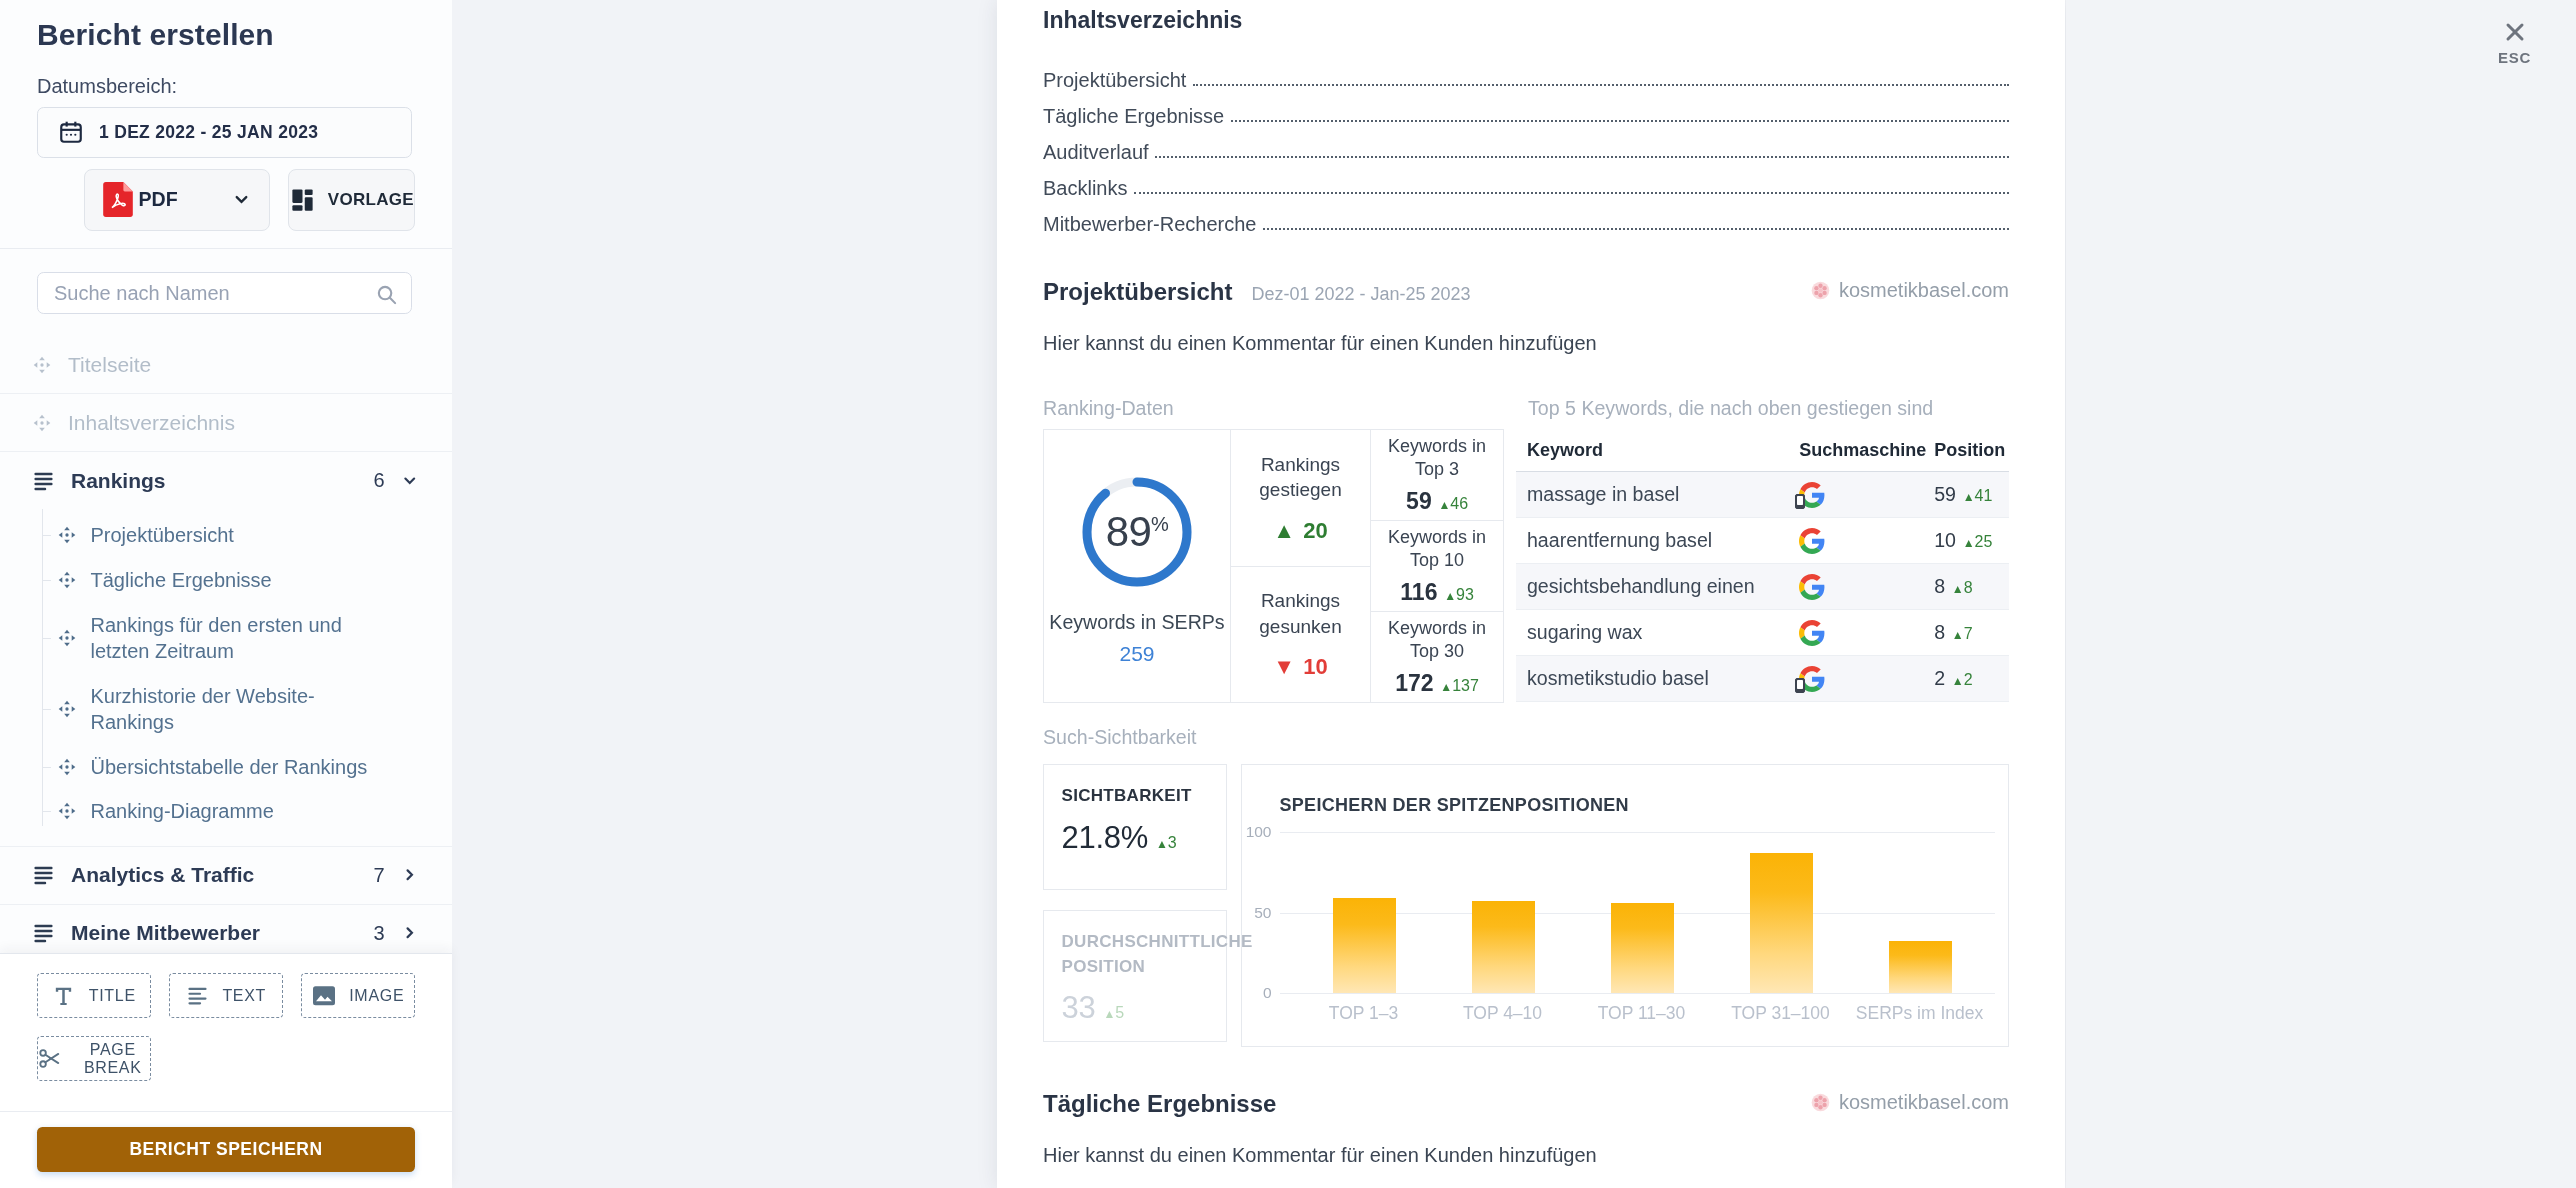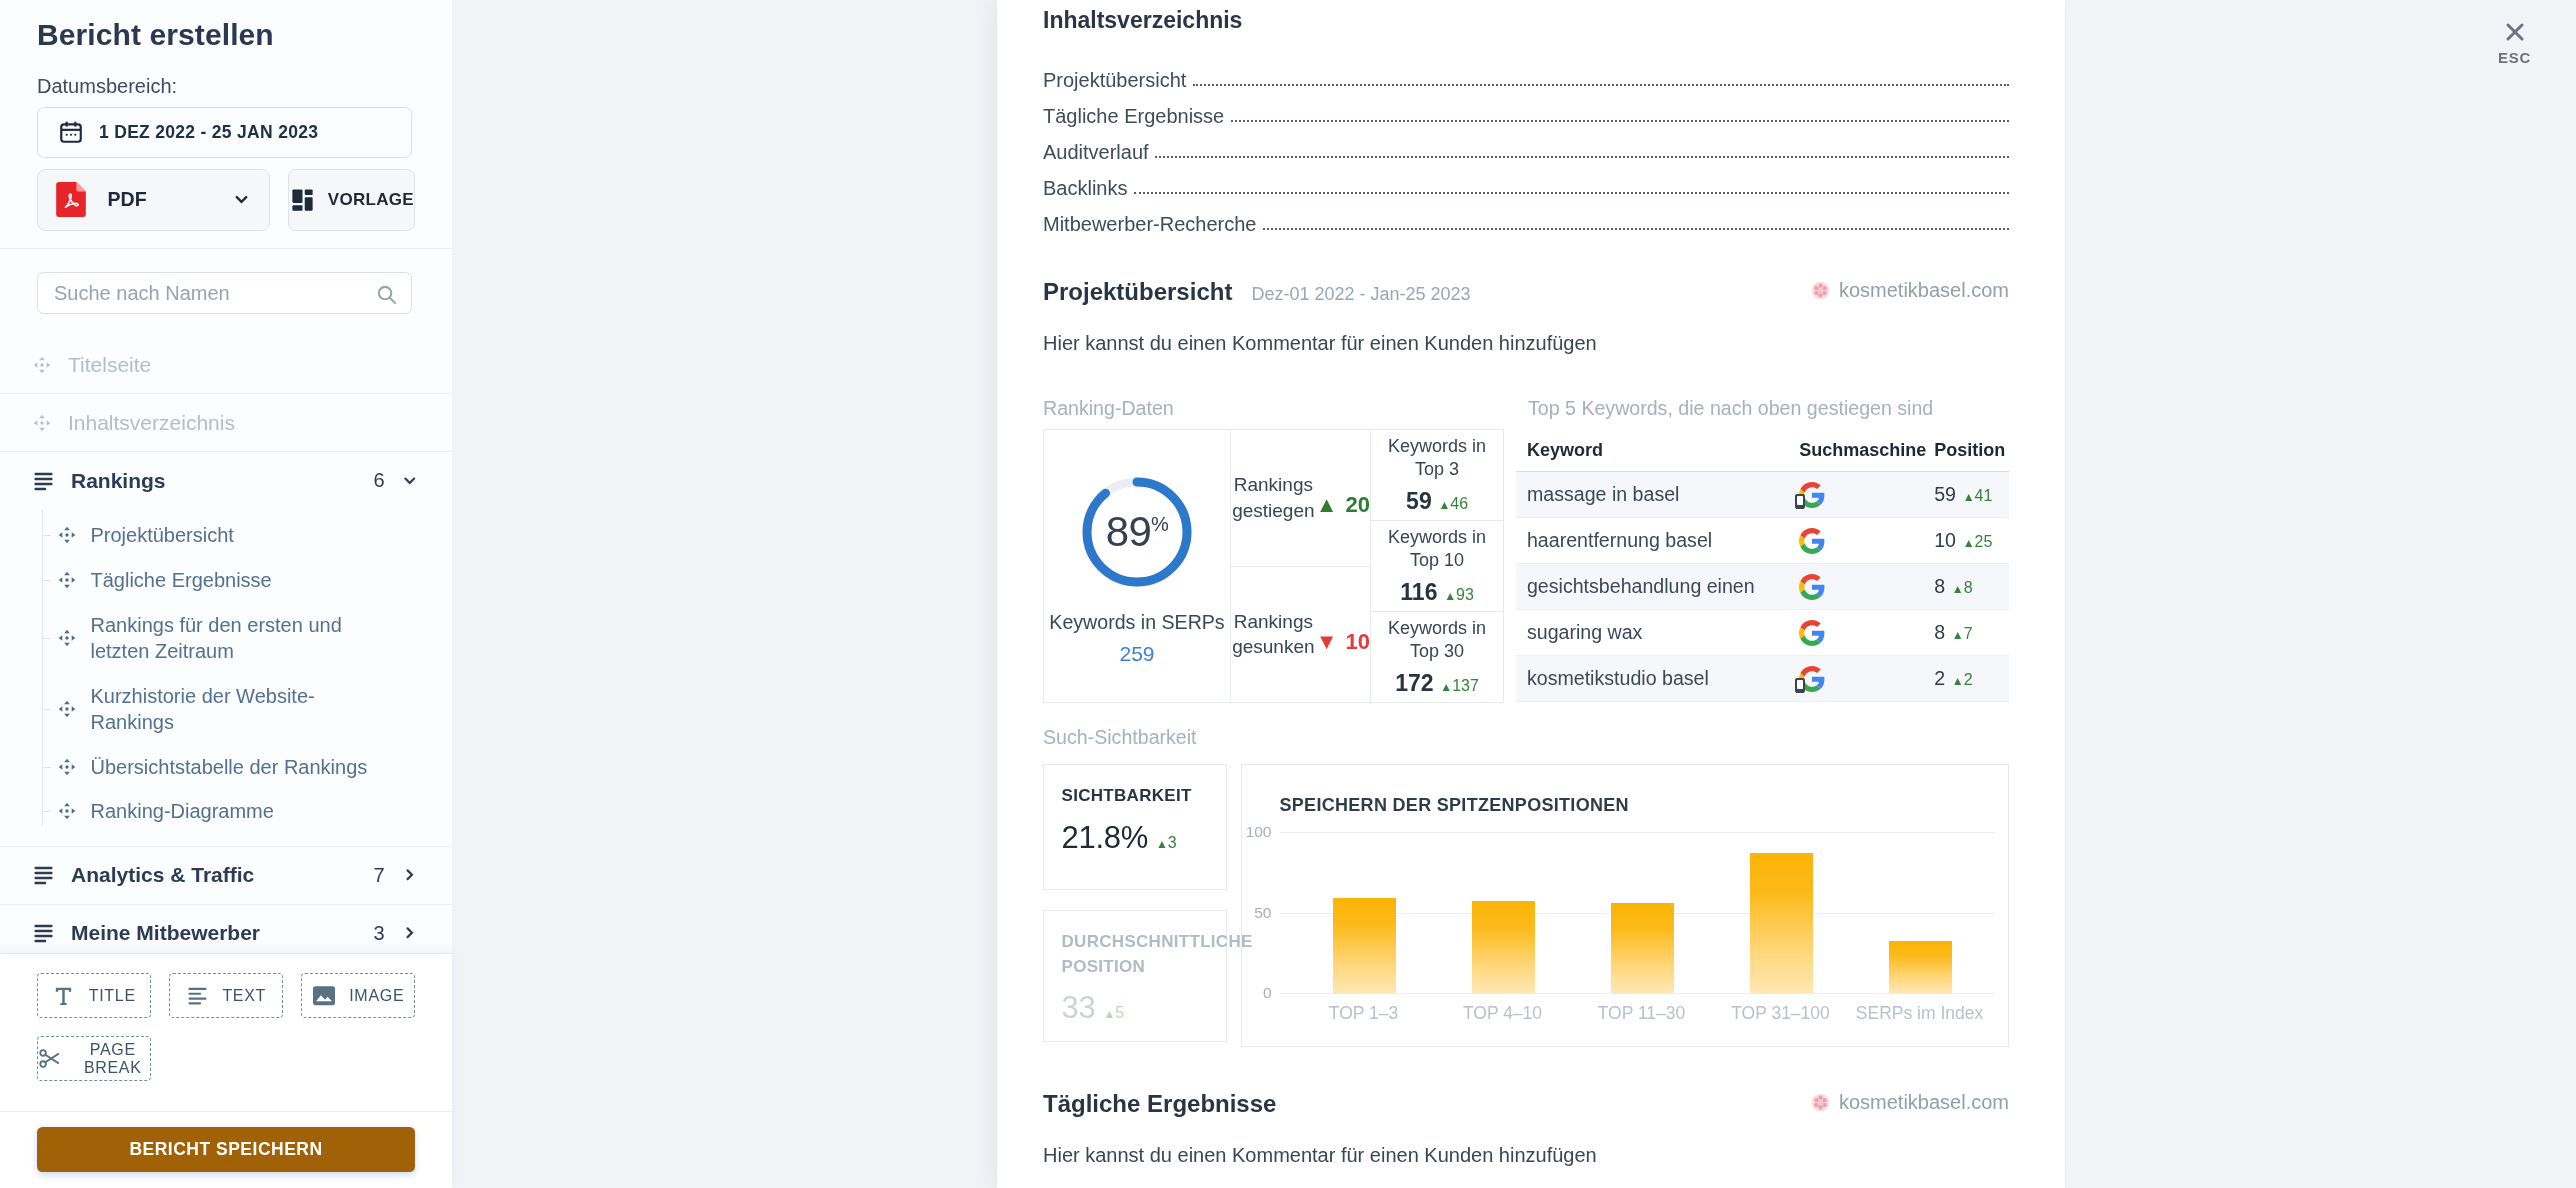--- a/index.html
+++ b/index.html
@@ -25,21 +25,21 @@
     display: flex; align-items: center; gap: 15px; padding: 0 20px;
     background: #fbfcfd; border: 1.3px solid #dbe0e8; border-radius: 6.7px;
     font-family: inherit; font-size: 17.5px; font-weight: 700; color: #232e48;
     letter-spacing: 0.3px; cursor: pointer;
   }
   .fmt-row { margin-top: 10.8px; display: flex; gap: 18px; }
   .fmt-btn, .tpl-btn {
     height: 62px; background: #f6f7f9; border: 1.3px solid #e0e4ea; border-radius: 8px;
     display: flex; align-items: center; cursor: pointer; font-family: inherit;
   }
-  .fmt-btn { width: 244px; padding: 0 17.5px; gap: 22px; }
+  .fmt-btn { width: 244px; padding: 0 17.5px; gap: 6px; margin-left: 47px; }
   .fmt-btn .fmt-val { font-size: 19.6px; font-weight: 600; color: #1d2940; }
   .fmt-btn .chev { margin-left: auto; }
   .tpl-btn { width: 134px; justify-content: center; gap: 12px;
     font-size: 17px; font-weight: 700; color: #1f2a38; letter-spacing: 0.3px; }
   .sb-divider { border-bottom: 1.3px solid #e9ecf1; }
   .sb-divider.top { margin-top: 17.5px; }
   .sb-search { padding: 23px 37px 0 37px; }
   .search-box { position: relative; width: 375px; height: 42px;
     border: 1.3px solid #d9dee8; border-radius: 6.7px; background: #fff; }
   .search-box input {
@@ -125,21 +125,21 @@
   }
   .rp-col { display: flex; flex-direction: column; }
   .rp-col + .rp-col { border-left: 1.3px solid #e6e9ee; }
   .donut-cell { align-items: center; padding-top: 42px; position: relative; }
   .donut-wrap { position: relative; width: 120px; height: 120px; }
   .donut-center { position: absolute; inset: 0; display: flex; align-items: center; justify-content: center; }
   .donut-center .pct { font-size: 42px; color: #37404d; letter-spacing: -0.7px; }
   .donut-center sup { font-size: 20px; color: #37404d; vertical-align: super; }
   .serp-label { margin-top: 19px; font-size: 19.6px; color: #3b4754; }
   .serp-value { margin-top: 8px; font-size: 21px; color: #3e82d6; }
-  .updown-cell { flex: 1; display: flex; flex-direction: row; align-items: center; justify-content: center; text-align: center; }
+  .updown-cell { flex: 1; display: flex; flex-direction: column; align-items: center; justify-content: center; text-align: center; }
   .updown-cell + .updown-cell { border-top: 1.3px solid #e6e9ee; }
   .updown-cell .ulbl { font-size: 19px; color: #3a4452; line-height: 1.35; }
   .updown-cell .uval { margin-top: 15px; font-size: 22px; font-weight: 700; display: flex; align-items: center; gap: 8px; }
   .uval.green { color: #2e7d32; } .uval.red { color: #e23d38; }
   .topcell { flex: 1; display: flex; flex-direction: column; align-items: center; justify-content: center; text-align: center; padding: 0 15px; }
   .topcell + .topcell { border-top: 1.3px solid #e6e9ee; }
   .topcell .tlbl { font-size: 18px; color: #3a4452; line-height: 1.3; max-width: 108px; }
   .topcell .tval { margin-top: 6.7px; display: flex; align-items: baseline; gap: 6.7px; }
   .topcell .tnum { font-size: 23px; font-weight: 700; color: #2a333f; }
   .delta { font-size: 16px; color: #36833b; white-space: nowrap; }

